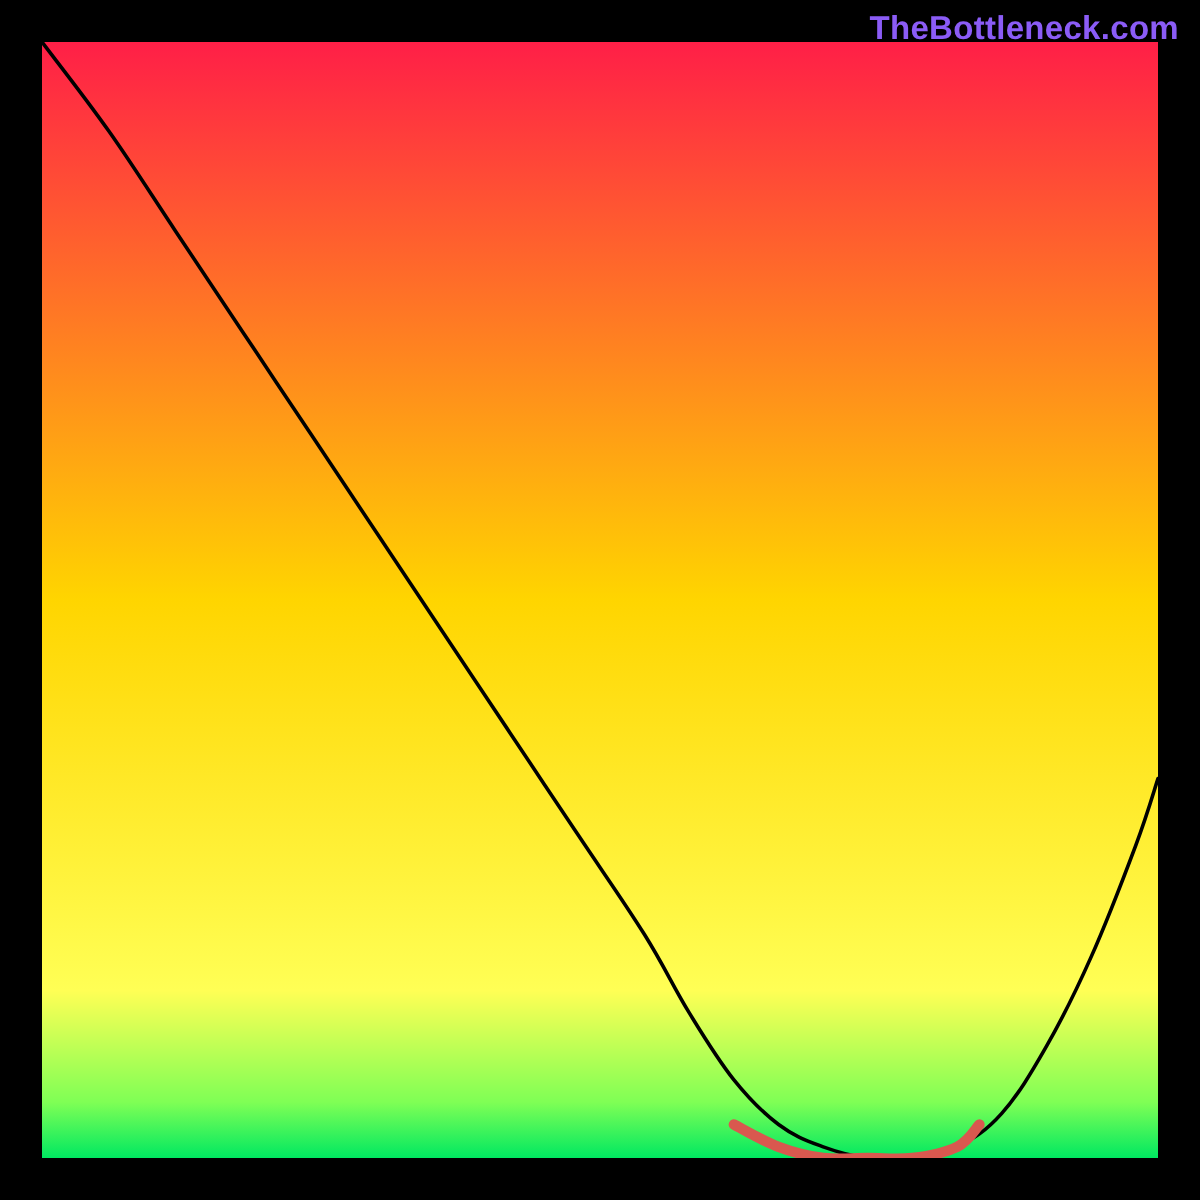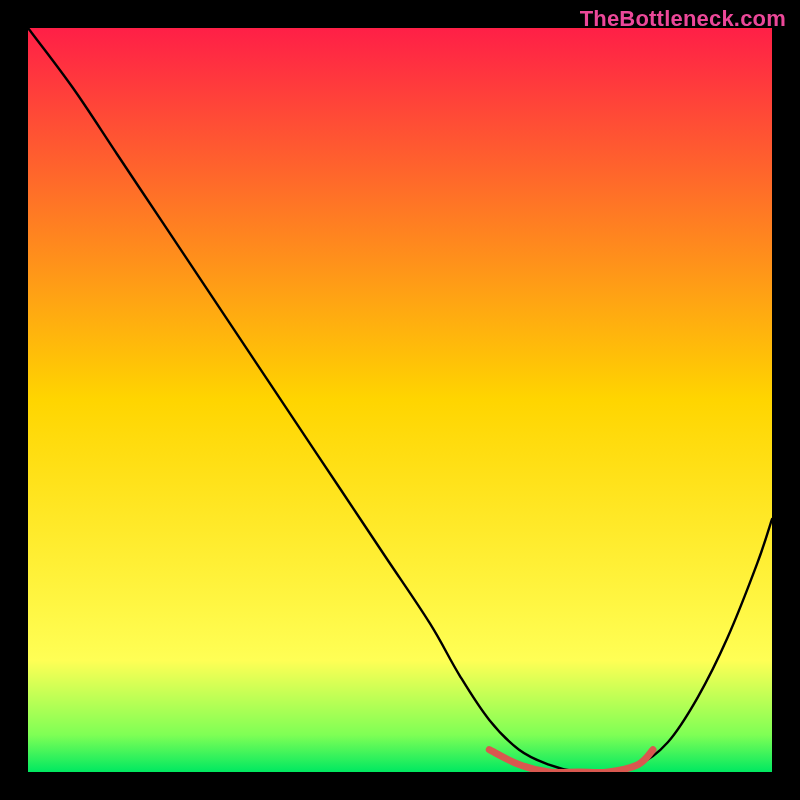--- a/index.html
+++ b/index.html
@@ -14,21 +14,21 @@
   .frame {
     position: relative;
     width: 800px;
     height: 800px;
     background: #000000;
   }
   .watermark {
     position: absolute;
     top: 6px;
     right: 14px;
-    color: #ec4899;
+    color: #8b5cf6;
     font-size: 22px;
     font-weight: 600;
     letter-spacing: 0.2px;
     z-index: 10;
   }
   .plot {
     position: absolute;
     left: 28px;
     top: 28px;
     width: 744px;

